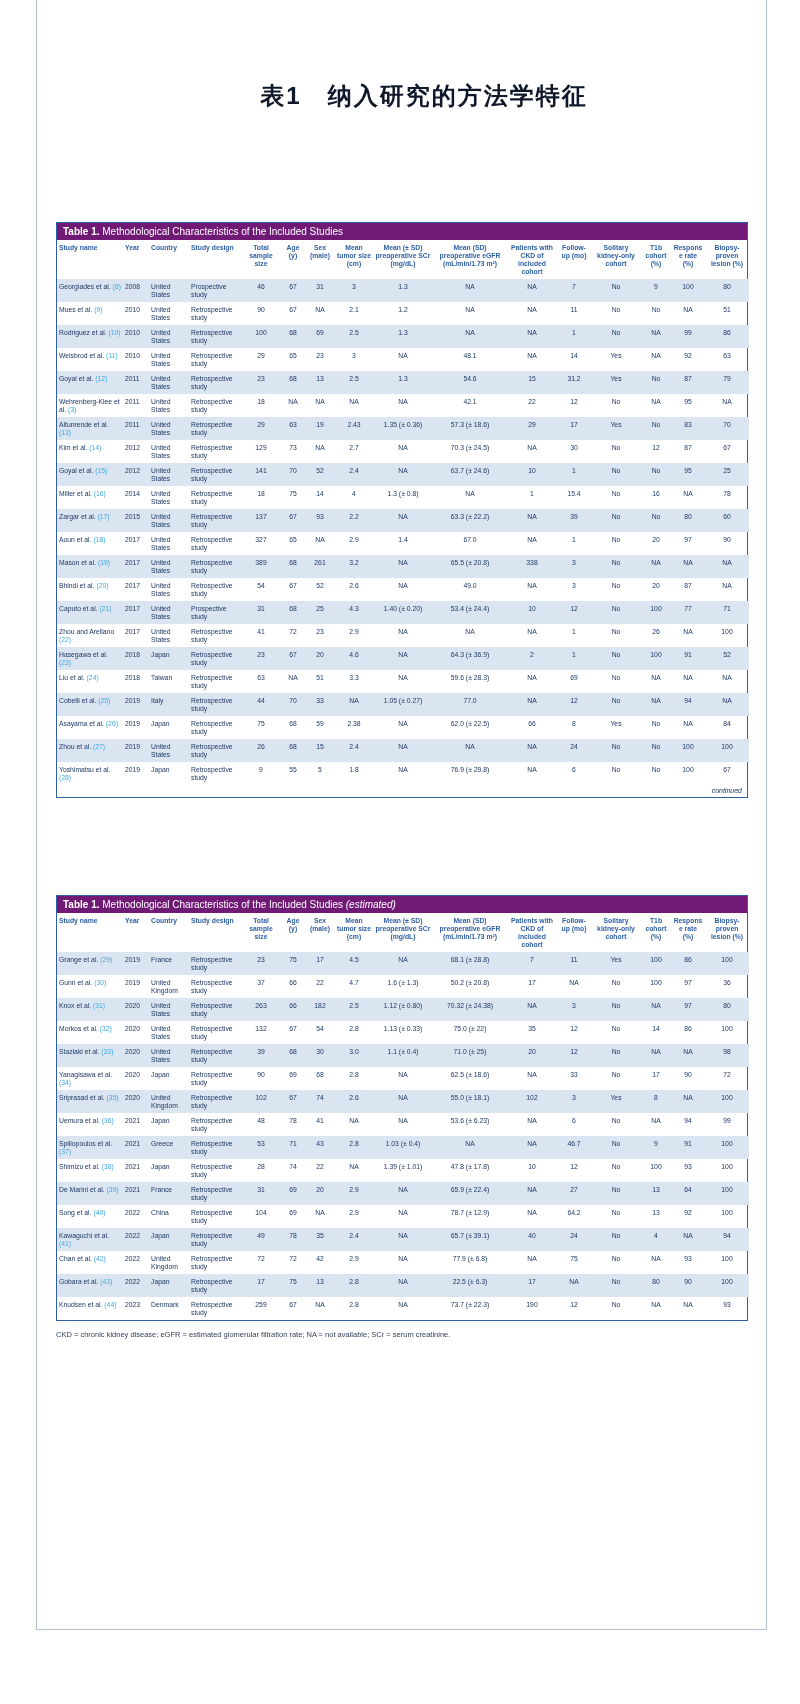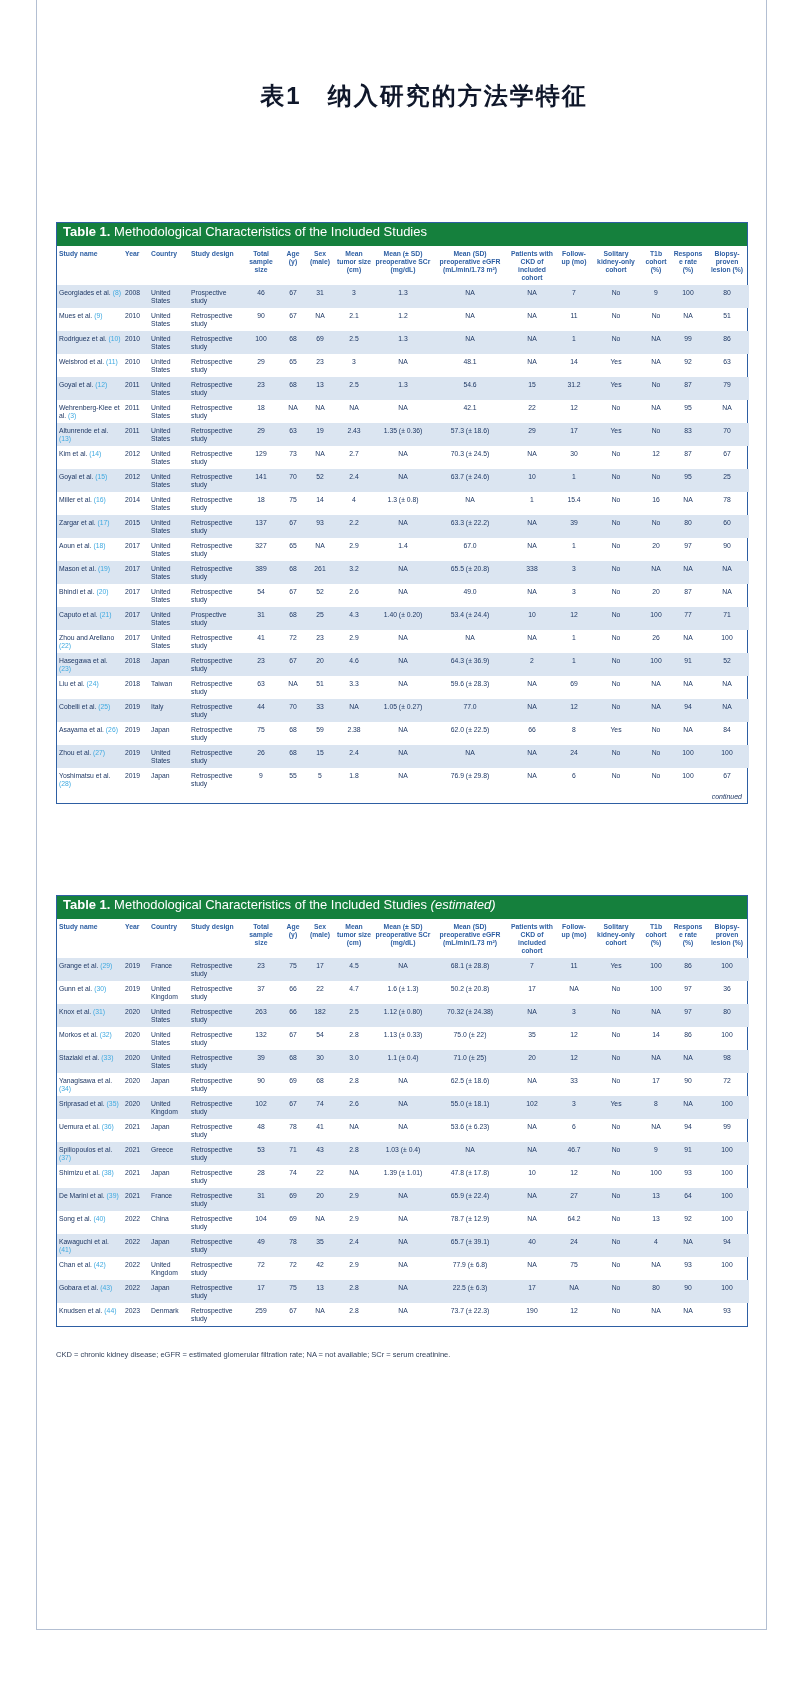--- a/index.html
+++ b/index.html
@@ -13,22 +13,22 @@
   }
   .page-title{
     position:absolute;top:80px;left:0;width:100%;text-align:center;
     color:#0f172a;font-size:24px;font-weight:bold;letter-spacing:2px;margin-left:24px;
   }
   .tbl-wrap{position:absolute;left:56px;width:692px;}
   #table1-wrap{top:222px;}
   #table2-wrap{top:895px;}
   .tbl-box{border:1px solid #2e5fa3;background:#fff;}
   .caption{
-    background:#15803d;color:#ffffff;font-size:13px;line-height:10px;
-    padding:4px 6px 9px 6px;
+    background:#701a75;color:#ffffff;font-size:10px;line-height:10px;
+    padding:4px 6px 3px 6px;
   }
   .caption b{font-weight:bold;}
   .caption i{font-style:italic;}
   table{width:100%;border-collapse:collapse;table-layout:fixed;}
   th{
     color:#2e5fa3;font-weight:bold;font-size:6.8px;line-height:8px;
     padding:4px 2px 3px 2px;text-align:center;vertical-align:top;
     word-wrap:break-word;
   }
   td{
@@ -36,21 +36,21 @@
     padding:3.5px 2px;text-align:center;vertical-align:top;word-wrap:break-word;
   }
   .l{text-align:left;}
   tr.stripe td{background:#dbe5f1;}
   .ref{color:#3fa9e0;}
   .continued{
     text-align:right;font-style:italic;font-size:7px;color:#1f3864;
     padding:2px 5px 3px 0;
   }
   .footnote{
-    margin-top:23px;font-size:7.5px;color:#34425c;line-height:9px;
+    margin-top:9px;font-size:7.5px;color:#34425c;line-height:9px;
   }
 </style>
 </head>
 <body>
 
 <div class="page-frame"></div>
 
 <div class="page-title">表1　纳入研究的方法学特征</div>
 
 <div class="tbl-wrap" id="table1-wrap">

